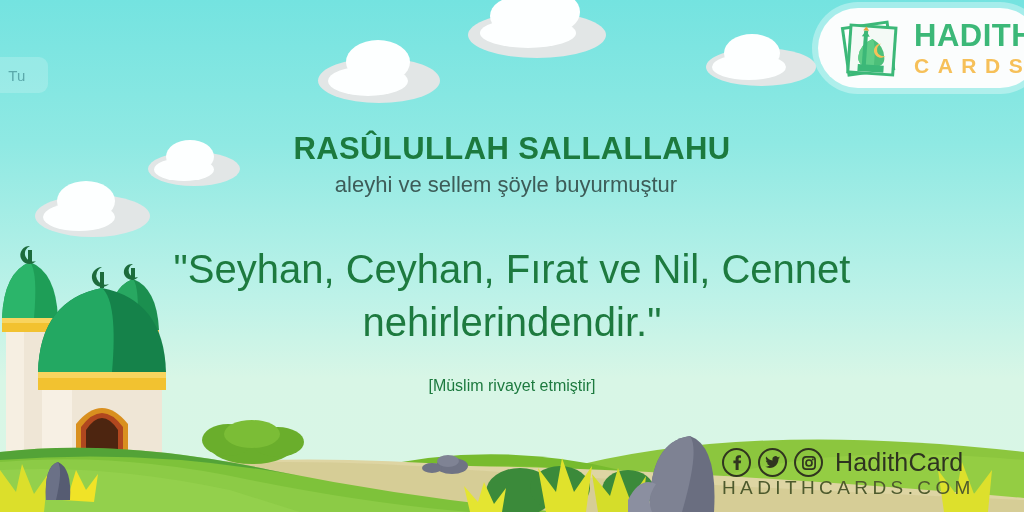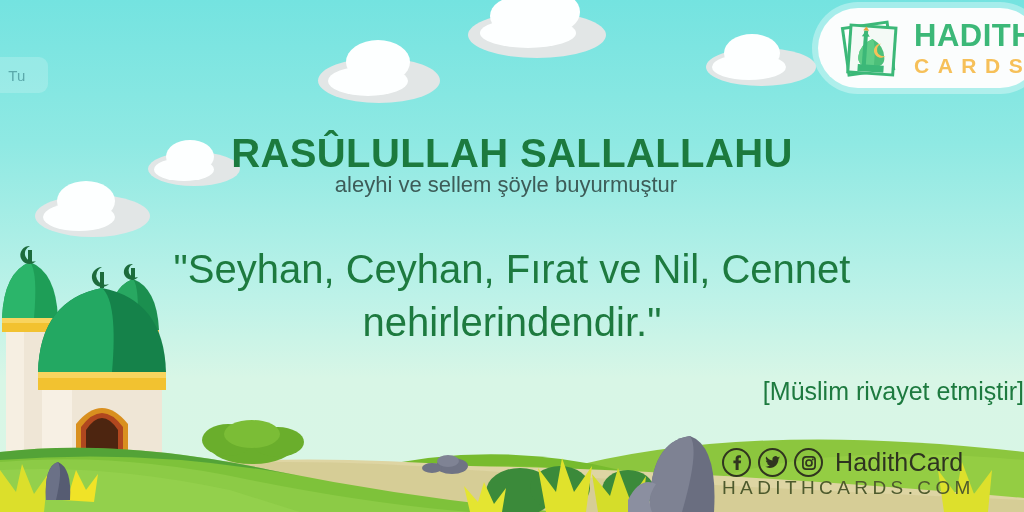--- a/index.html
+++ b/index.html
@@ -37,33 +37,33 @@
     display:flex;align-items:center;
   }
   #logo-mark{position:relative;width:76px;height:66px;margin-left:16px;flex:0 0 auto;}
   #logo-text{margin-left:4px;line-height:1;}
   #logo-title{font-size:31px;font-weight:bold;color:#3cb878;letter-spacing:.5px;}
   #logo-sub{font-size:21px;font-weight:bold;color:#f6c059;letter-spacing:8.5px;margin-top:4px;}
 
   
   #headline{
     position:absolute;left:0;top:131px;width:1024px;text-align:center;
-    font-size:40px;font-weight:bold;color:#1c7a3e;letter-spacing:.4px;
+    font-size:31px;font-weight:bold;color:#1c7a3e;letter-spacing:.4px;
   }
   #subhead{
     position:absolute;left:0;top:172px;width:1012px;text-align:center;
     font-size:22px;color:#3d5c58;
   }
   #quote{
     position:absolute;left:112px;top:243px;width:800px;text-align:center;
     font-size:40px;color:#1d7a3f;line-height:1.33;
   }
   #source{
-    position:absolute;left:0;top:377px;width:1024px;text-align:right;
-    font-size:25px;color:#1d7a3f;
+    position:absolute;left:0;top:377px;width:1024px;text-align:center;
+    font-size:16px;color:#1d7a3f;
   }
 
   
   #social{position:absolute;left:722px;top:448px;display:flex;align-items:center;}
   .sicon{
     width:25px;height:25px;border-radius:50%;
     border:2px solid #30351f;margin-right:7px;
     display:flex;align-items:center;justify-content:center;
     color:#30351f;
   }

